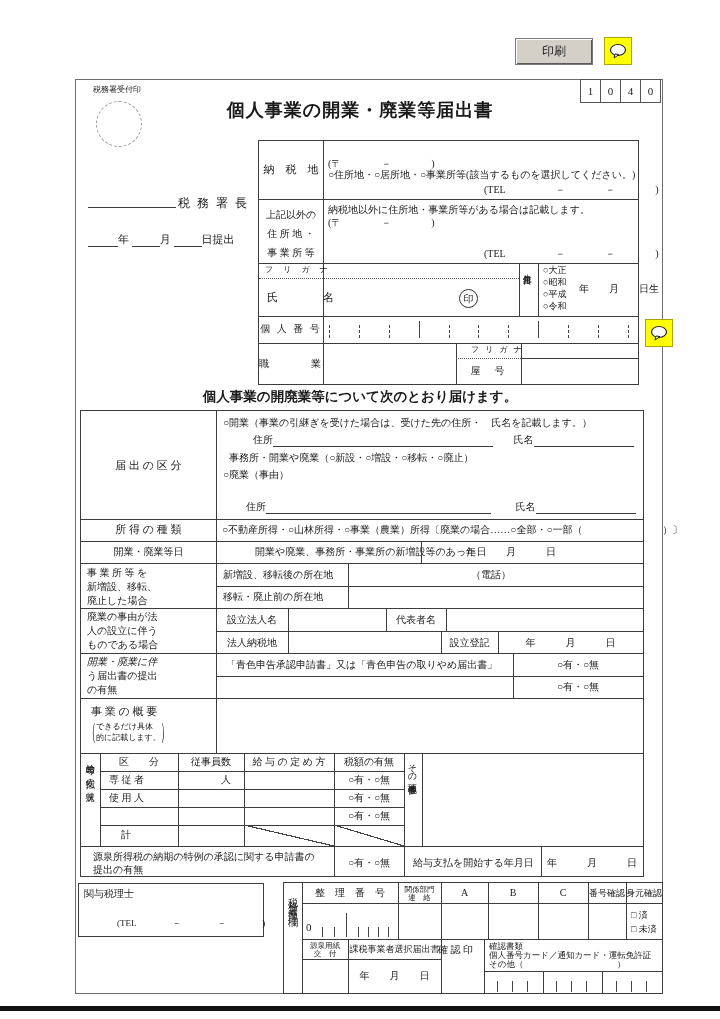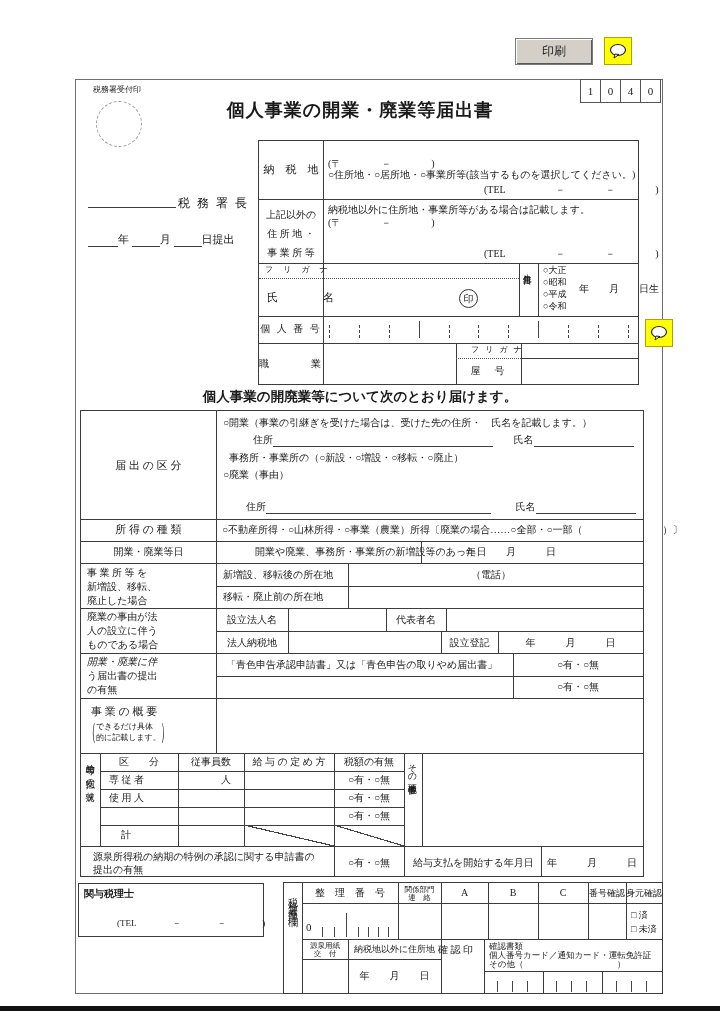--- a/index.html
+++ b/index.html
@@ -150,21 +150,21 @@
   <div class="hline" style="left:0;top:435px;width:562px;"></div>
 
   <div class="vline" style="left:135px;top:0;height:342px;"></div>
 
   <div class="t f11 c" style="left:0;top:48px;width:135px;">届 出 の 区 分</div>
   <div class="t f10" style="left:142px;top:6px;">○開業（事業の引継ぎを受けた場合は、受けた先の住所・　氏名を記載します。）</div>
   <div class="abs f10" style="left:172px;top:22px;">
     <span>住所</span><span class="ul" style="width:220px;"></span>
     <span style="margin-left:18px;">氏名</span><span class="ul" style="width:100px;"></span>
   </div>
-  <div class="t f10" style="left:148px;top:41px;">事務所・事業所の（○新設・○増設・○移転・○廃止）</div>
+  <div class="t f10" style="left:148px;top:41px;">事務所・開業や廃業（○新設・○増設・○移転・○廃止）</div>
   <div class="t f10" style="left:142px;top:58px;">○廃業（事由）</div>
   <div class="abs f10" style="left:165px;top:89px;">
     <span>住所</span><span class="ul" style="width:225px;"></span>
     <span style="margin-left:22px;">氏名</span><span class="ul" style="width:100px;"></span>
   </div>
 
   <div class="t f11 c" style="left:0;top:112px;width:135px;">所 得 の 種 類</div>
   <div class="t f10" style="left:141px;top:113px;">○不動産所得・○山林所得・○事業（農業）所得〔廃業の場合……○全部・○一部（　　　　　　　　）〕</div>
 
   <div class="t f10 c" style="left:0;top:135px;width:135px;">開業・廃業等日</div>
@@ -253,21 +253,21 @@
   </div>
   <div class="vline" style="left:253px;top:435px;height:30px;"></div>
   <div class="vline" style="left:323px;top:435px;height:30px;"></div>
   <div class="t f10 c" style="left:253px;top:446px;width:70px;">○有・○無</div>
   <div class="t f10" style="left:332px;top:446px;">給与支払を開始する年月日</div>
   <div class="vline" style="left:460px;top:435px;height:30px;"></div>
   <div class="t f10 c" style="left:460px;top:446px;width:102px;">年　　　月　　　日</div>
 </div>
 
 <div class="box" style="left:78px;top:883px;width:184px;height:52px;">
-  <div class="t f10" style="left:5px;top:4px;font-weight:bold;">関与税理士</div>
+  <div class="t f10" style="left:5px;top:4px;">関与税理士</div>
   <div class="t f9" style="left:38px;top:34px;">(TEL　　　　－　　　　－　　　　)</div>
 </div>
 
 <div class="box" style="left:283px;top:882px;width:378px;height:110px;">
   <div class="vline" style="left:18px;top:0;height:110px;"></div>
   <div class="t f10 vtext" style="left:2px;top:6px;height:100px;letter-spacing:4px;">税務署整理欄</div>
 
   <div class="hline" style="left:18px;top:20px;width:360px;"></div>
   <div class="hline" style="left:18px;top:56px;width:360px;"></div>
   <div class="vline" style="left:114px;top:0;height:56px;"></div>
@@ -299,21 +299,21 @@
   <div class="t chk" style="left:347px;top:39px;">□ 未済</div>
 
   <div class="vline" style="left:64px;top:56px;height:54px;"></div>
   <div class="vline" style="left:157px;top:56px;height:54px;"></div>
   <div class="vline" style="left:200px;top:56px;height:54px;"></div>
   <div class="hline" style="left:18px;top:76px;width:139px;"></div>
   <div>
     <div class="t c" style="left:18px;top:58px;width:46px;font-size:7.5px;">源泉用紙</div>
     <div class="t c" style="left:18px;top:66px;width:46px;font-size:7.5px;">交　付</div>
   </div>
-  <div class="t f9 c" style="left:64px;top:61px;width:93px;">納税地以外に住所地</div>
+  <div class="t f9 c" style="left:64px;top:61px;width:93px;">課税事業者選択届出書</div>
   <div class="t f10 c" style="left:64px;top:87px;width:93px;">年　　月　　日</div>
   <div class="t f10 c" style="left:146px;top:61px;width:43px;text-align:right;">確 認 印</div>
   <div>
     <div class="t" style="left:205px;top:58px;font-size:8.5px;">確認書類</div>
     <div class="t" style="left:205px;top:67px;font-size:8.5px;">個人番号カード／通知カード・運転免許証</div>
     <div class="t" style="left:205px;top:76px;font-size:8.5px;">その他（　　　　　　　　　　　）</div>
   </div>
   <div class="hline" style="left:200px;top:88px;width:178px;"></div>
   <div class="vline" style="left:259px;top:88px;height:22px;"></div>
   <div class="vline" style="left:318px;top:88px;height:22px;"></div>

